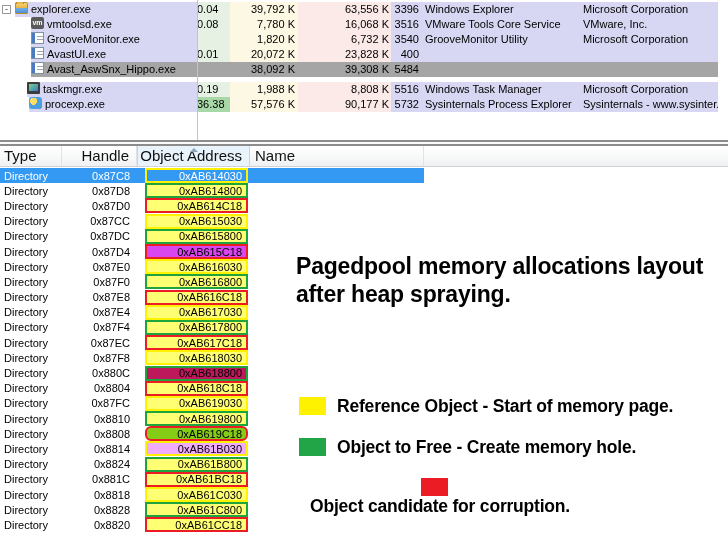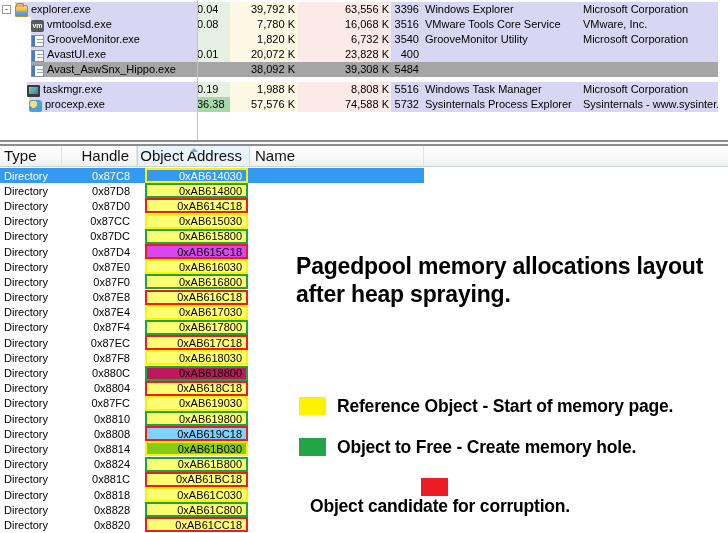--- a/index.html
+++ b/index.html
@@ -8,21 +8,21 @@
   #screen { position:relative; width:728px; height:533px; background:#fff; }
 
   
   #top-pane { position:absolute; left:0; top:0; width:728px; height:140px; background:#fff; }
   #process-rows { padding-top:2px; }
   .prow { display:flex; height:15px; line-height:15px; font-size:11px; color:#000; position:relative; }
   .prow.gap { margin-top:5px; }
   .cell { height:15px; overflow:hidden; white-space:nowrap; }
   .c-name { width:197px; display:flex; }
   .tree-indent { height:15px; background:#fff; flex:none; }
-  .name-fill { flex:1; display:flex; align-items:flex-end; overflow:hidden; }
+  .name-fill { flex:1; display:flex; align-items:flex-start; overflow:hidden; }
   .c-cpu  { width:33px;  text-align:left; padding-right:16px; }
   .c-priv { width:68px;  text-align:right; padding-right:3px; }
   .c-ws   { width:93px;  text-align:right; padding-right:2px; }
   .c-pid  { width:30px;  text-align:right; padding-right:2px; }
   .c-desc { width:159px; padding-left:4px; }
   .c-comp { width:138px; padding-left:3px; }
   .expander { position:absolute; left:2px; top:3px; width:9px; height:9px; background:#fff;
     border:1px solid #9a9a9a; font-size:9px; line-height:6px; text-align:center; color:#333; }
   .picon { width:13px; height:12px; flex:none; margin-right:3px; position:relative; }
   
@@ -171,21 +171,21 @@
         <div class="prow">
           <div class="cell c-name">
             <div class="tree-indent" style="width: 29px;"></div>
             <div class="name-fill" style="background: rgb(215, 215, 243);">
               <span class="picon procexp-icon"></span>
               <span>procexp.exe</span>
             </div>
           </div>
           <div class="cell c-cpu" style="background: rgb(168, 216, 168);">36.38</div>
           <div class="cell c-priv" style="background: rgb(252, 248, 228);">57,576 K</div>
-          <div class="cell c-ws" style="background: rgb(251, 234, 232);">74,588 K</div>
+          <div class="cell c-ws" style="background: rgb(251, 234, 232);">90,177 K</div>
           <div class="cell c-pid" style="background: rgb(215, 215, 243);">5732</div>
           <div class="cell c-desc" style="background: rgb(215, 215, 243);">Sysinternals Process Explorer</div>
           <div class="cell c-comp" style="background: rgb(215, 215, 243);">Sysinternals - www.sysinter...</div>
         </div>
       </div>
     <div id="top-col-divider"></div>
   </div>
 
   <div id="splitter"></div>
 
@@ -299,27 +299,27 @@
         <div class="hrow">
           <div class="r-type">Directory</div>
           <div class="r-handle">0x8810</div>
           <div class="r-spacer"></div>
           <div class="addr-box" style="border-color: rgb(31, 163, 60); background: rgb(255, 255, 115);">0xAB619800</div>
         </div>
         <div class="hrow">
           <div class="r-type">Directory</div>
           <div class="r-handle">0x8808</div>
           <div class="r-spacer"></div>
-          <div class="addr-box" style="border-color: rgb(236, 28, 36); background: #7dd3fc;">0xAB619C18</div>
+          <div class="addr-box" style="border-color: rgb(236, 28, 36); background: #84cc16; border-radius: 6px;">0xAB619C18</div>
         </div>
         <div class="hrow">
           <div class="r-type">Directory</div>
           <div class="r-handle">0x8814</div>
           <div class="r-spacer"></div>
-          <div class="addr-box" style="border-color: rgb(255, 242, 0); background: #84cc16;">0xAB61B030</div>
+          <div class="addr-box" style="border-color: rgb(255, 242, 0); background: #f0abfc;">0xAB61B030</div>
         </div>
         <div class="hrow">
           <div class="r-type">Directory</div>
           <div class="r-handle">0x8824</div>
           <div class="r-spacer"></div>
           <div class="addr-box" style="border-color: rgb(31, 163, 60); background: rgb(255, 255, 115);">0xAB61B800</div>
         </div>
         <div class="hrow">
           <div class="r-type">Directory</div>
           <div class="r-handle">0x881C</div>

